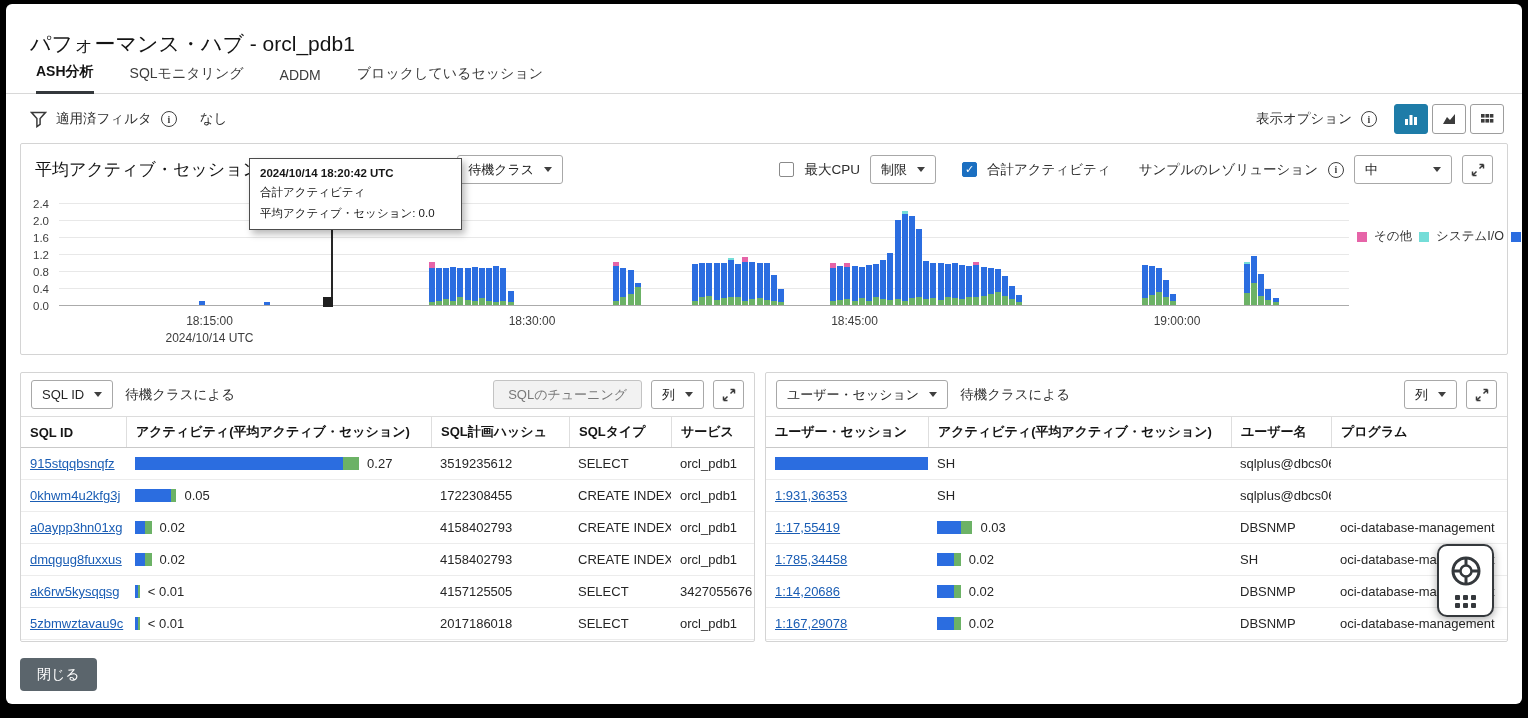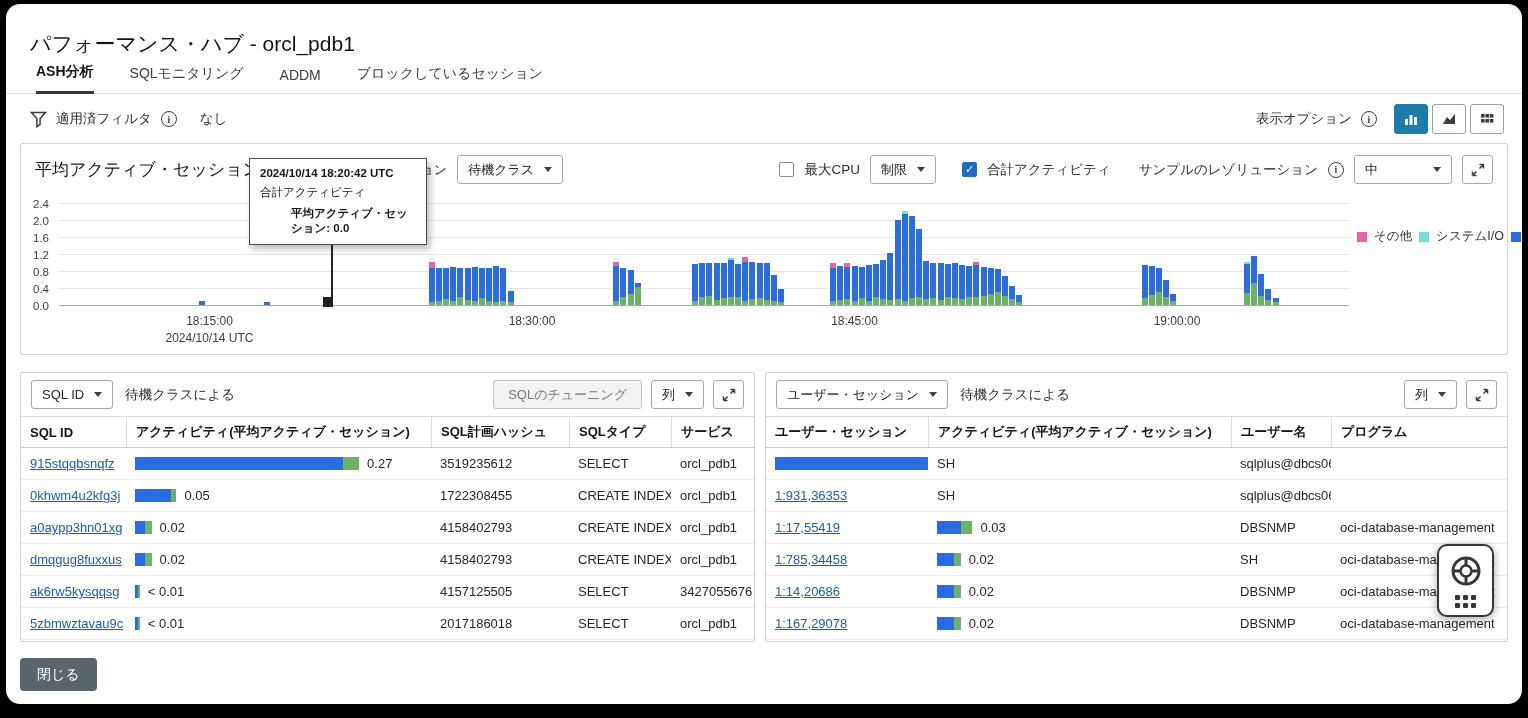--- a/index.html
+++ b/index.html
@@ -4,21 +4,21 @@
 <style>
   * { box-sizing: border-box; }
   html,body { margin:0; padding:0; }
   body {
     width:1528px; height:718px; background:#000;
     font-family:"Liberation Sans", sans-serif; color:#1c1c1c;
     position:relative; overflow:hidden;
   }
   .frame {
     position:absolute; left:6px; top:4px; width:1516px; height:700px;
-    background:#fff; border-radius:14px; overflow:hidden;
+    background:#fff; border-radius:6px; overflow:hidden;
   }
   .page-title {
     position:absolute; left:24px; top:12px; font-size:21px; font-weight:400; color:#141414;
   }
   
   .tabbar {
     position:absolute; left:0; right:0; top:52px; height:38px;
     display:flex; align-items:flex-end; gap:36px; padding-left:30px;
     border-bottom:1px solid #d8d8d8;
   }
@@ -82,27 +82,27 @@
   .xlabels { position:absolute; left:38px; top:170px; width:1290px; height:34px; }
   .xlabel { position:absolute; top:0; width:140px; margin-left:-70px; text-align:center; font-size:12px; color:#3c3c3c; }
   .xlabel .sub { margin-top:3px; }
   .bar { position:absolute; bottom:1px; width:6px; display:flex; flex-direction:column-reverse; }
   .seg { width:100%; }
   .legend { position:absolute; left:1336px; top:84px; display:flex; flex-direction:row; gap:7px; }
   .lg-item { display:flex; align-items:center; gap:7px; }
   .lg-swatch { width:10px; height:10px; flex:0 0 auto; }
   .lg-label { font-size:12.5px; color:#333; white-space:nowrap; }
   .tooltip {
-    position:absolute; left:228px; top:14px; width:178px; background:#fff;
+    position:absolute; left:228px; top:14px; width:213px; background:#fff;
     border:1px solid #4c4c4c; box-shadow:3px 4px 7px rgba(0,0,0,.28);
     padding:8px 10px; z-index:35; font-size:11.5px; color:#161616;
   }
   .tt-time { font-weight:bold; }
   .tt-series { margin-top:6px; }
-  .tt-metric { margin-top:6px; font-weight:bold;margin-left:31px; }
+  .tt-metric { margin-top:6px; font-weight:normal; }
   .slider-line { position:absolute; width:2px; background:#262626; z-index:25; }
   .slider-handle { position:absolute; width:8px; height:8px; border:5px solid #1f1f1f; background:#fff; z-index:26; cursor:ew-resize; }
   
   .panel { position:absolute; top:368px; height:270px; border:1px solid #d4d4d4; background:#fff; border-radius:2px; }
   .panel.sql { left:14px; width:735px; }
   .panel.sess { left:759px; width:743px; }
   .panel-head { display:flex; align-items:center; gap:12px; padding:7px 10px; border-bottom:1px solid #dcdcdc; }
   .panel-sub { font-size:13.5px; color:#2e2e2e; white-space:nowrap; }
   .head-right { margin-left:auto; display:flex; align-items:center; gap:9px; }
   .thead { display:grid; height:31px; align-items:center; font-weight:bold; font-size:13px; color:#151515; border-bottom:1px solid #c9c9c9; }

